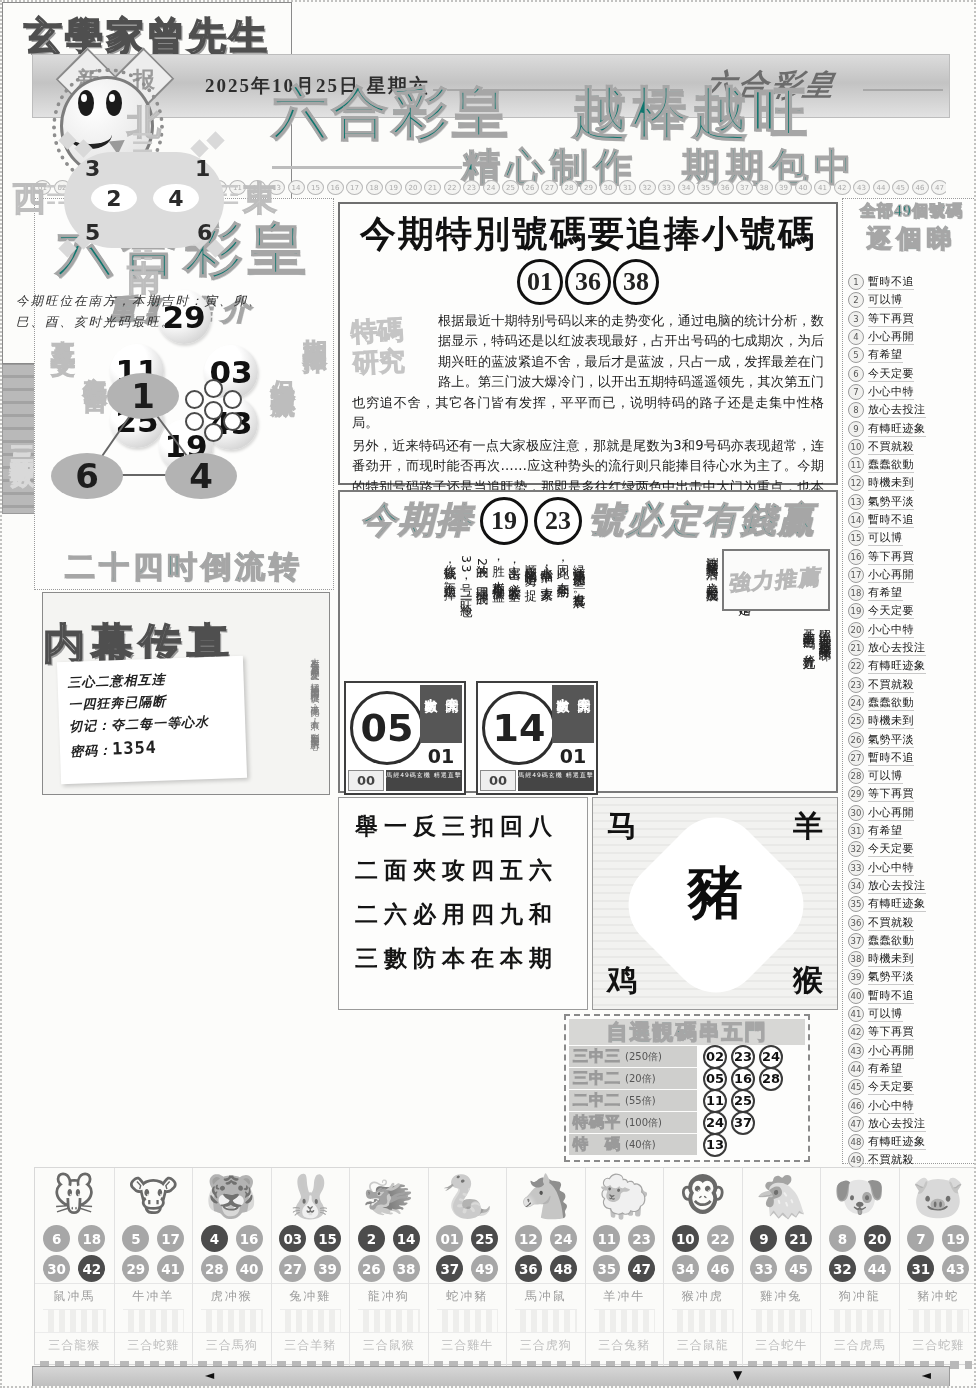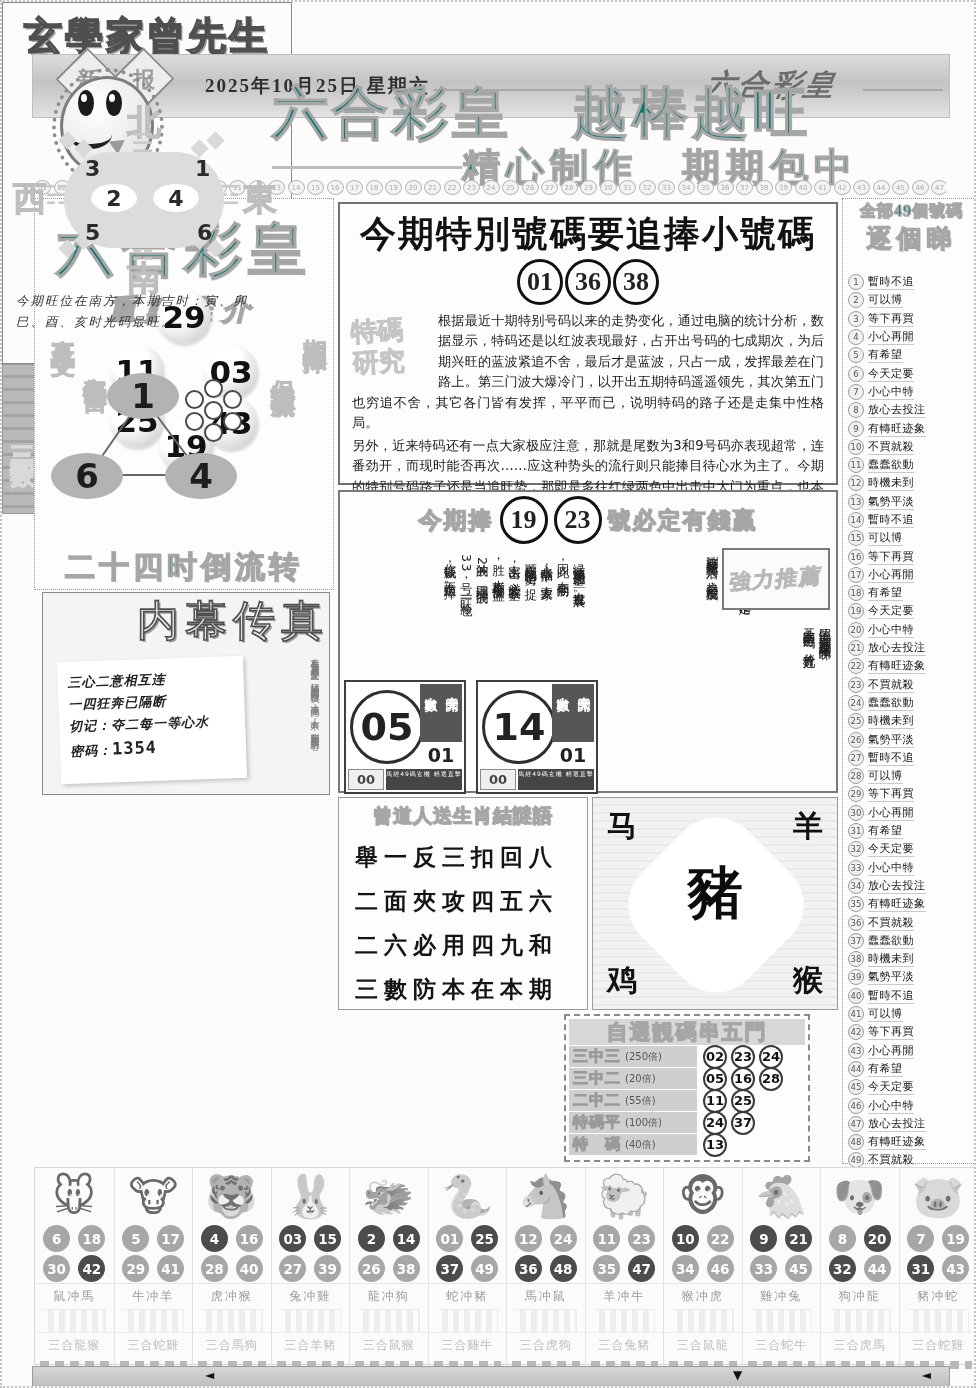--- a/index.html
+++ b/index.html
@@ -57,21 +57,21 @@
     background:radial-gradient(circle at 34% 28%,#ffffff 0 35%,#d8d8d8 75%,#c2c2c2);
     box-shadow:1px 2px 3px rgba(0,0,0,.15);display:flex;align-items:center;justify-content:center;
     font-weight:bold;font-size:31px;color:#111;}
   #cluster{position:absolute;left:145px;top:178px;width:64px;height:64px;}
   #cluster i{position:absolute;width:15px;height:15px;border:2px solid #4a4a4a;border-radius:50%;background:#fff;}
   #lp-footer{position:absolute;left:0;top:348px;width:100%;text-align:center;font-weight:bold;
     font-size:30px;letter-spacing:4px;}
 
   
   #insider{left:40px;top:590px;width:288px;height:203px;border:1.5px solid #8a8a8a;background:#f4f4f2;}
-  #in-title{margin-top:0;text-align:right;font-weight:normal;font-size:42px;letter-spacing:6px;}
+  #in-title{margin-top:23px;text-align:left;font-weight:bold;font-size:42px;letter-spacing:6px;}
   #in-note{position:absolute;left:16px;top:66px;width:186px;height:122px;background:#fff;
     box-shadow:2px 2px 4px rgba(0,0,0,.2);transform:rotate(-2deg);padding:8px 10px;box-sizing:border-box;}
   #in-note .nl{font-size:13px;font-weight:bold;color:#222;margin:4px 0;letter-spacing:1px;white-space:nowrap;}
   #in-note .code{font-family:"DejaVu Sans Mono",monospace;font-size:17px;font-style:normal;}
   #in-side{position:absolute;right:6px;top:58px;height:132px;width:64px;writing-mode:vertical-rl;
     font-size:9px;color:#7e7e7e;letter-spacing:1px;line-height:1.8;}
 
   
   #xuanxue{left:40px;top:798px;width:288px;height:360px;border:1.5px solid #8a8a8a;}
   #xx-title{margin-top:8px;text-align:center;font-weight:bold;font-size:38px;letter-spacing:3px;}
@@ -92,21 +92,21 @@
   #hb-l2{display:flex;align-items:center;justify-content:center;gap:2px;}
   .bigc{width:40px;height:40px;border:3px solid #111;border-radius:50%;display:flex;
     align-items:center;justify-content:center;font-weight:bold;font-size:26px;flex:none;}
   #hb-body{padding:6px 12px 0 12px;font-size:13.2px;line-height:1.55;text-align:justify;color:#1c1c1c;}
   #hb-wm{float:left;width:78px;height:66px;margin:4px 8px 0 0;font-weight:bold;font-size:26px;
     color:#d8d8d8;-webkit-text-stroke:1px #c5c5c5;line-height:1.2;transform:rotate(-3deg);}
 
   
   #moneyBox{left:336px;top:488px;width:500px;height:303px;border:2px solid #7a7a7a;}
   #mb-head{display:flex;align-items:center;justify-content:center;gap:6px;margin-top:4px;}
-  #mb-head .t{font-weight:bold;font-size:23px;letter-spacing:2px;}
+  #mb-head .t{font-weight:bold;font-size:36px;letter-spacing:2px;font-style:italic;}
   #mb-content{position:relative;height:250px;}
   .vcol{writing-mode:vertical-rl;font-size:12.5px;letter-spacing:1.5px;color:#222;line-height:1.05;}
   #lcols{position:absolute;left:4px;top:10px;width:242px;height:122px;display:flex;
     flex-direction:row-reverse;justify-content:flex-start;gap:3px;overflow:hidden;}
   #rcols{position:absolute;left:252px;top:2px;width:240px;height:246px;display:flex;
     flex-direction:row-reverse;justify-content:flex-start;gap:3px;overflow:hidden;}
   #rcols .vcol:nth-child(1),#rcols .vcol:nth-child(2){padding-top:72px;}
   #stamp{position:absolute;right:6px;top:4px;width:104px;height:58px;border:2px solid #7a7a7a;
     background:#fbfbfa;display:flex;align-items:center;justify-content:center;z-index:2;}
   #stamp span{font-weight:bold;font-size:21px;letter-spacing:2px;color:#d4d4d4;
@@ -420,21 +420,20 @@
             <div class="corner">00</div>
             <div class="ribbon">
               <div>馬經49碼玄機 精選直擊</div>
             </div>
           </div>
         </div>
     </div>
   </div>
 
   <div id="poemBox" class="panel">
-    <div id="poem-title" class="outg serif">曾道人送生肖結謎語</div>
     <div class="poem-line">舉一反三扣回八</div>
     <div class="poem-line">二面夾攻四五六</div>
     <div class="poem-line">二六必用四九和</div>
     <div class="poem-line">三數防本在本期</div>
   </div>
 
   <div id="zrBox" class="panel">
     <div id="zr-star"></div>
     <div class="zr-corner" style="left:14px;top:8px">马</div>
     <div class="zr-corner" style="right:14px;top:8px">羊</div>

